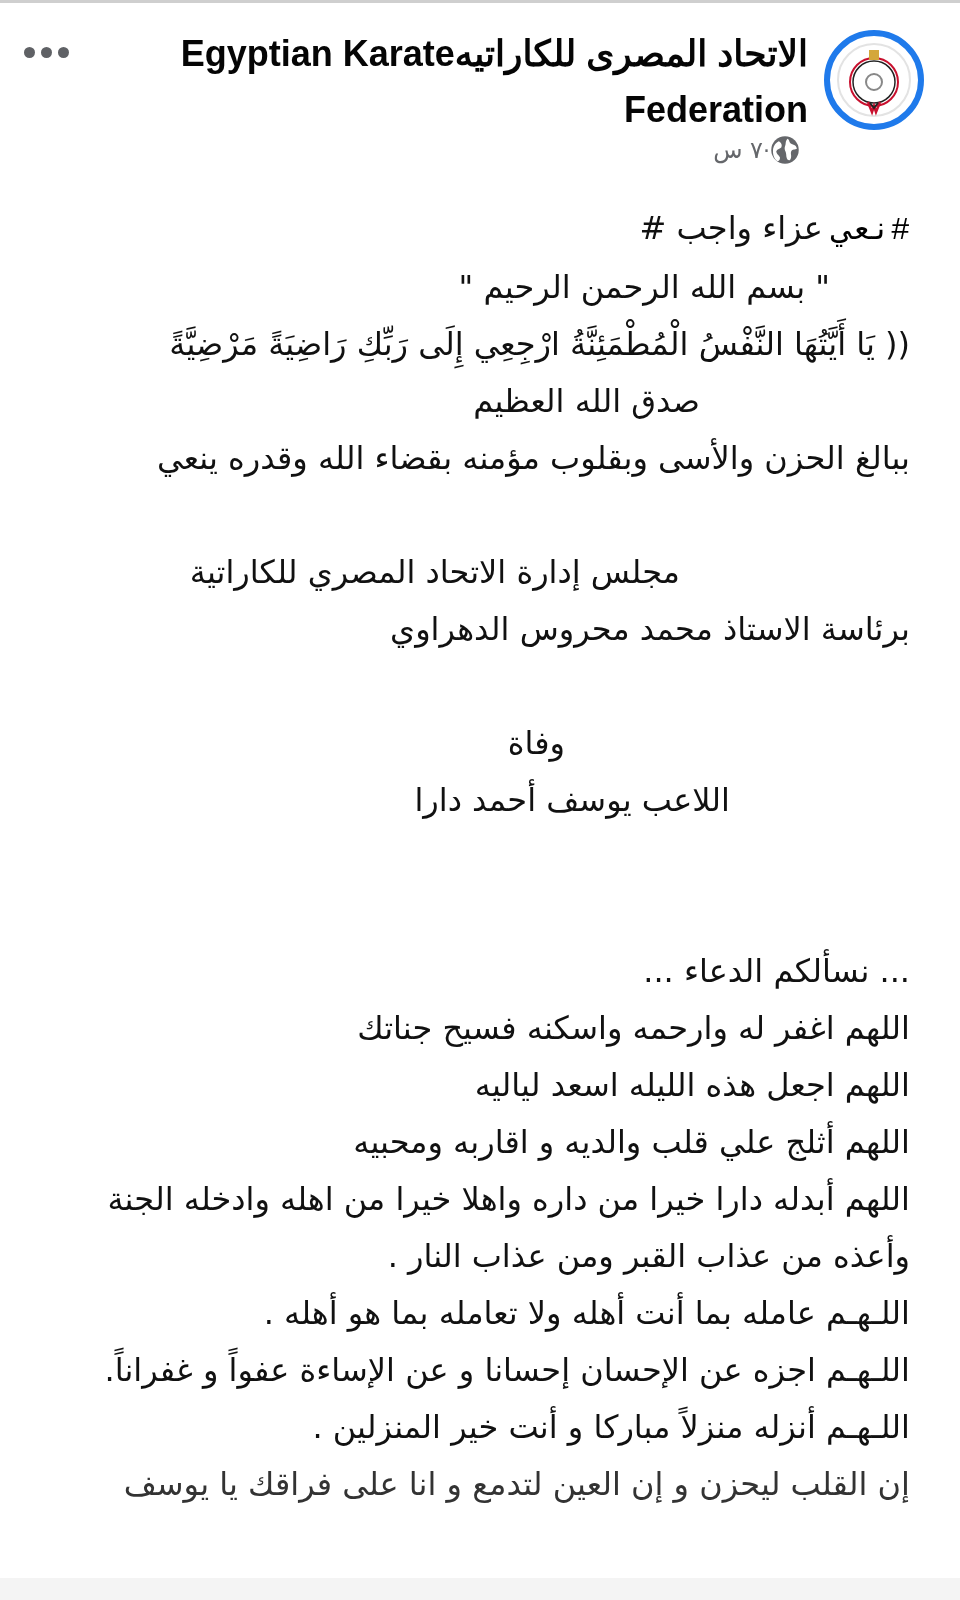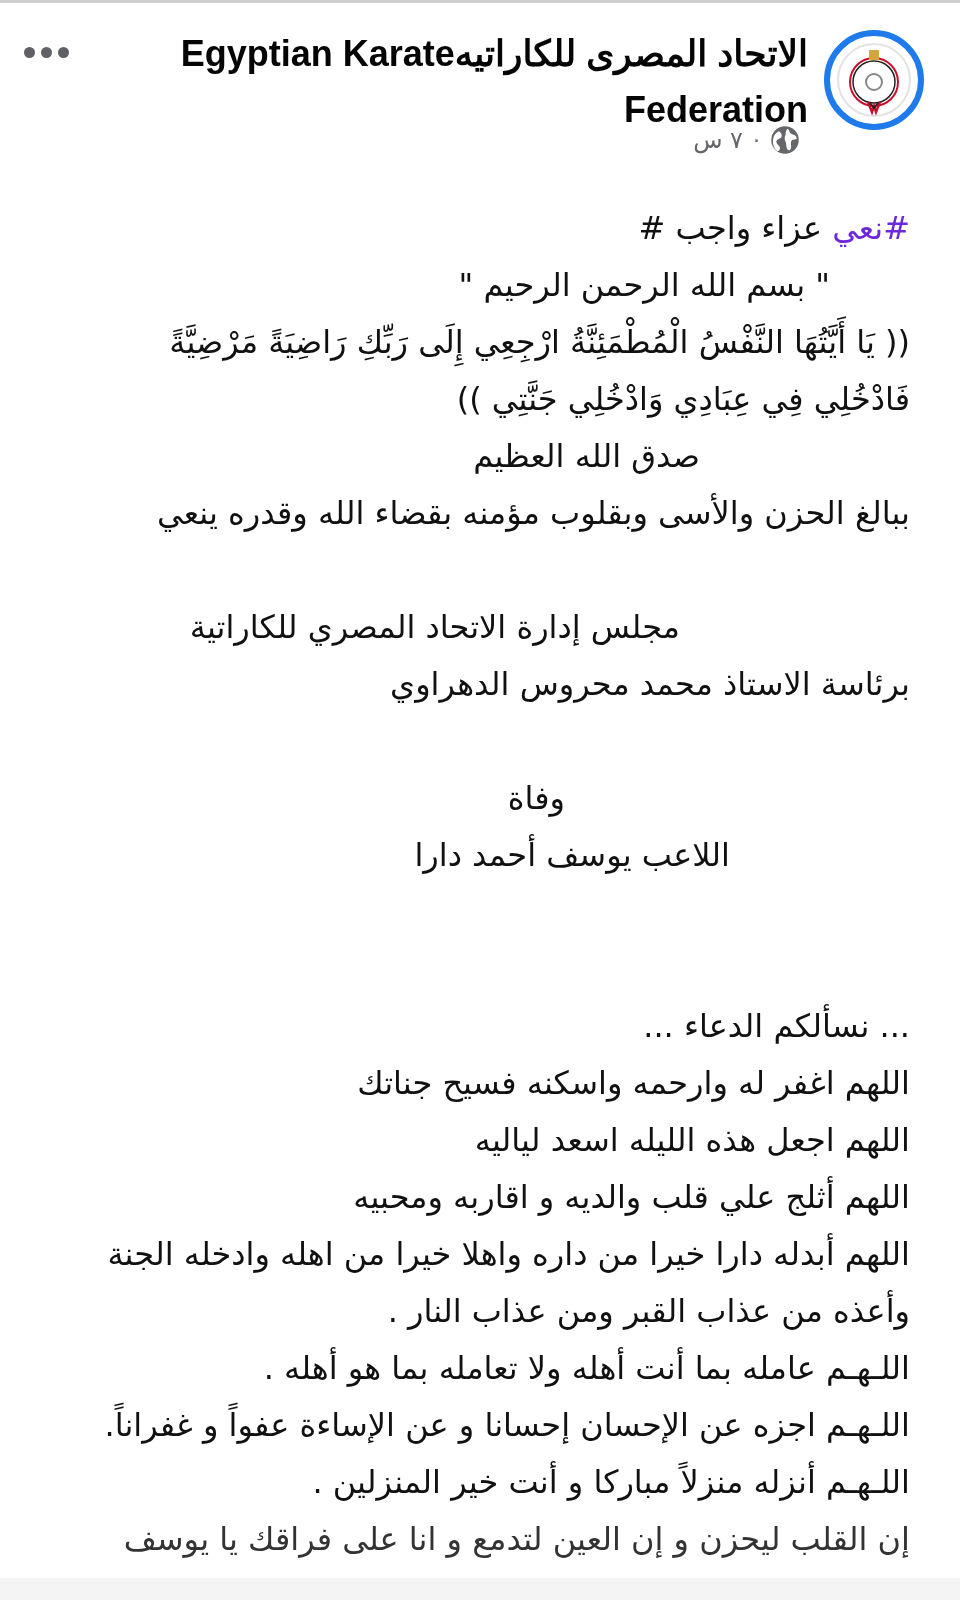--- a/index.html
+++ b/index.html
@@ -23,36 +23,36 @@
   }
   .avatar svg { width: 80px; height: 80px; }
 
   .page-name {
     position: absolute; right: 152px; top: 26px; width: 660px;
     text-align: right; direction: rtl;
     font-family: "Liberation Sans", sans-serif; font-weight: bold;
     font-size: 36px; line-height: 56px; color: #050505;
   }
   .meta {
-    position: absolute; right: 160px; top: 122px; height: 36px;
-    display: flex; flex-direction: row-reverse; align-items: center; gap: 10px;
+    position: absolute; right: 160px; top: 132px; height: 36px;
+    display: flex; flex-direction: row-reverse; align-items: center; 
     color: #65676b; font-size: 24px; direction: rtl;
   }
   .meta .dot { font-size: 22px; }
   .globe { width: 30px; height: 30px; }
 
   .post-body {
     position: absolute; top: 200px; right: 50px; width: 880px;
     direction: rtl; text-align: right;
     font-family: "DejaVu Sans", sans-serif;
     font-size: 32px; line-height: 57px; color: #111;
   }
   .post-body .line { white-space: nowrap; min-height: 57px; }
   .post-body .blank { height: 57px; }
-  .hashtag { color: #6d28d9; }
+  .hashtag { color: #000000; font-family: Liberation Mono, monospace; }
   .c-basmala { padding-right: 80px; text-align: right; }
   .c-sadaq { padding-right: 210px; }
   .c-council { padding-right: 230px; }
   .c-wafat { padding-right: 345px; }
   .c-player { padding-right: 180px; }
   .line.fade { color: #333; }
   .bottom-fade {
     position: absolute; left: 0; top: 1578px; width: 960px; height: 22px;
     background: #f4f4f4;
   }
@@ -93,21 +93,20 @@
     </svg>
   </div>
 </div>
 
 <div class="post-body">
   <div class="line">
     <span class="hashtag">#نعي</span><span> عزاء واجب #</span>
   </div>
   <div class="line c-basmala">" بسم الله الرحمن الرحيم "</div>
   <div class="line">(( يَا أَيَّتُهَا النَّفْسُ الْمُطْمَئِنَّةُ ارْجِعِي إِلَى رَبِّكِ رَاضِيَةً مَرْضِيَّةً</div>
-  <div class="line">فَادْخُلِي فِي عِبَادِي وَادْخُلِي جَنَّتِي ))</div>
   <div class="line c-sadaq">صدق الله العظيم</div>
   <div class="line">ببالغ الحزن والأسى وبقلوب مؤمنه بقضاء الله وقدره  ينعي</div>
   <div class="blank"></div>
   <div class="line c-council">مجلس إدارة الاتحاد المصري للكاراتية</div>
   <div class="line">برئاسة الاستاذ محمد محروس الدهراوي</div>
   <div class="blank"></div>
   <div class="line c-wafat">وفاة</div>
   <div class="line c-player">اللاعب يوسف أحمد دارا</div>
   <div class="blank"></div>
   <div class="blank"></div>

